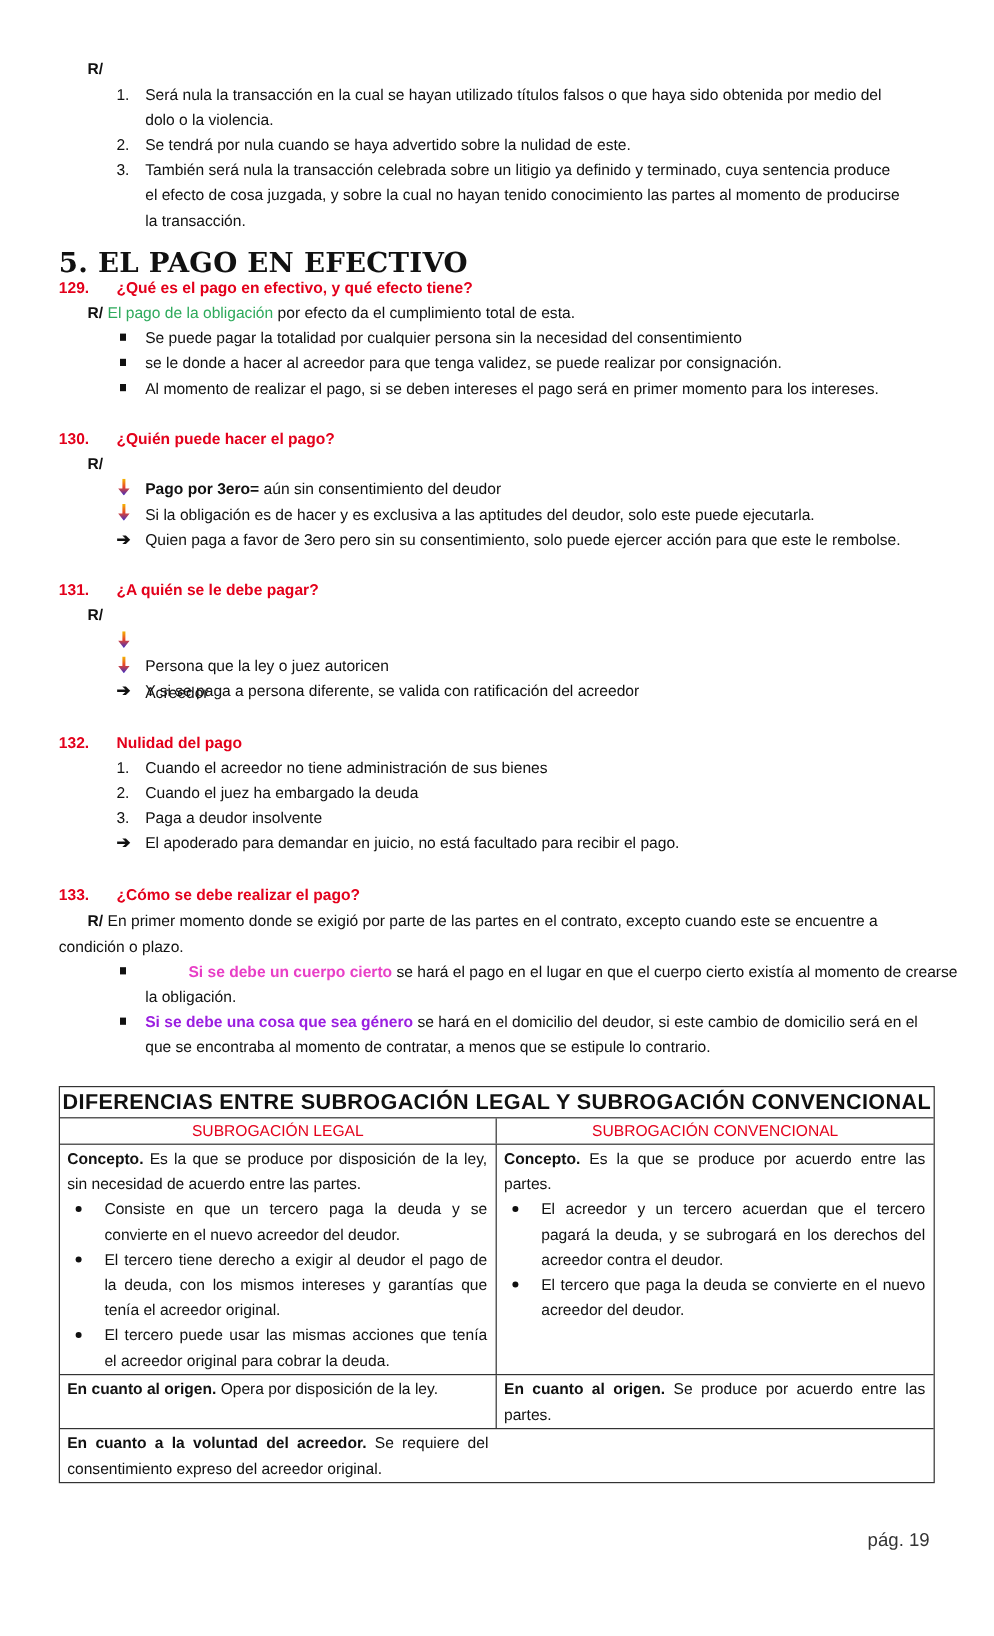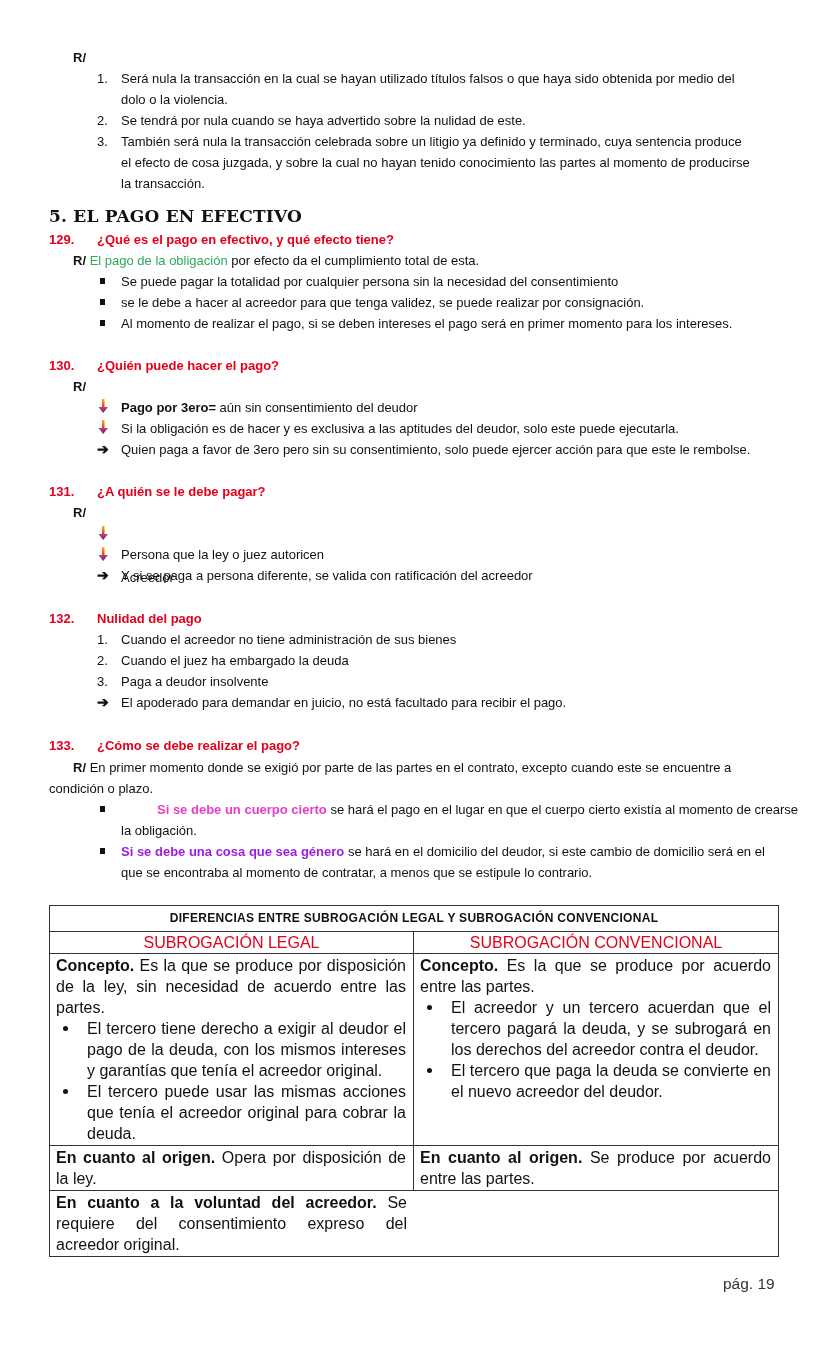--- a/index.html
+++ b/index.html
@@ -7,21 +7,21 @@
     width: 828px; height: 1363px; position: relative; overflow: hidden;
     font-family: "Liberation Sans", sans-serif; color: #111;
     font-size: 13px;
   }
   .abs { position: absolute; white-space: nowrap; }
   .line { position: absolute; line-height: 21px; font-size: 13px; }
   .rlabel { font-weight: bold; }
   .q-num { color: #e3001b; font-weight: bold; position: absolute; }
   .q-text { color: #e3001b; font-weight: bold; position: absolute; }
   .section-title {
-    font-family: "DejaVu Serif", serif; font-weight: bold; font-size: 17px;
+    font-family: "DejaVu Serif", serif; font-weight: bold; font-size: 23px;
     letter-spacing: 0.2px;
   }
   .green { color: #2eaa5c; }
   .pink { color: #e83ec6; font-weight: bold; }
   .purple { color: #9a1ee0; font-weight: bold; text-align: center; }
   .bullet-sq {
     position: absolute; width: 5px; height: 6px; background: #111;
   }
   .arrow-down-icon {
     position: absolute; width: 12px; height: 14px;
@@ -31,27 +31,27 @@
   }
 
   
   .tbl {
     position: absolute; left: 49px; top: 905px; width: 730px;
     border: 1px solid #333; box-sizing: border-box;
   }
   .tbl-title {
     height: 25px; border-bottom: 1px solid #333; text-align: center;
     font-family: "Liberation Sans", sans-serif; font-weight: bold;
-    font-size: 12px; line-height: 25px; letter-spacing: 0.3px;
+    font-size: 18px; line-height: 25px; letter-spacing: 0.3px;
   }
   .tbl-row { display: flex; border-bottom: 1px solid #333; }
   .tbl-row:last-child { border-bottom: none; }
   .tbl-cell {
     width: 364px; box-sizing: border-box; padding: 1px 7px 1px 6px;
-    font-size: 16px; line-height: 21px; text-align: justify;
+    font-size: 13px; line-height: 21px; text-align: justify;
   }
   .tbl-cell + .tbl-cell { border-left: 1px solid #333; width: 366px; }
   .tbl-head { color: #e3001b; text-align: center; padding: 0; line-height: 21px; }
   .tbl-cell ul { margin: 0; padding: 0 0 0 31px; list-style: none; }
   .tbl-cell li { position: relative; }
   .tbl-cell li::before {
     content: ""; position: absolute; left: -24px; top: 8px;
     width: 5px; height: 5px; border-radius: 50%; background: #111;
   }
   .page-num { font-size: 15.5px; color: #333; }
@@ -86,21 +86,21 @@
 
 <div class="q-num line" style="left:49px; top:229px;">129.</div>
 <div class="q-text line" style="left:97px; top:229px;">¿Qué es el pago en efectivo, y qué efecto tiene?</div>
 <div class="line" style="left:73px; top:250px;">
   <span class="rlabel">R/</span>
   <span class="green">El pago de la obligación</span><span> por efecto da el cumplimiento total de esta.</span>
 </div>
 <div class="bullet-sq" style="left:100px; top:278px;"></div>
 <div class="line" style="left:121px; top:271px;">Se puede pagar la totalidad por cualquier persona sin la necesidad del consentimiento</div>
 <div class="bullet-sq" style="left:100px; top:299px;"></div>
-<div class="line" style="left:121px; top:292px;">se le debe a hacer al acreedor para que tenga validez, se puede realizar por consignación.</div>
+<div class="line" style="left:121px; top:292px;">se le donde a hacer al acreedor para que tenga validez, se puede realizar por consignación.</div>
 <div class="bullet-sq" style="left:100px; top:320px;"></div>
 <div class="line" style="left:121px; top:313px;">Al momento de realizar el pago, si se deben intereses el pago será en primer momento para los intereses.</div>
 
 <div class="q-num line" style="left:49px; top:355px;">130.</div>
 <div class="q-text line" style="left:97px; top:355px;">¿Quién puede hacer el pago?</div>
 <div class="line rlabel" style="left:73px; top:376px;">R/</div>
 <svg class="arrow-down-icon" style="left:97px; top:399px;" viewBox="0 0 12 14">
     <path d="M5 0 H7.5 V8 H11 L6.2 14 L1.5 8 H5 Z" fill="url(#arrowGrad)"></path>
   </svg>
 <div class="line" style="left:121px; top:397px;"><b>Pago por 3ero=</b><span> aún sin consentimiento del deudor</span></div>
@@ -153,20 +153,21 @@
 <div class="tbl">
   <div class="tbl-title">DIFERENCIAS ENTRE SUBROGACIÓN LEGAL Y SUBROGACIÓN CONVENCIONAL</div>
   <div class="tbl-row">
     <div class="tbl-cell tbl-head">SUBROGACIÓN LEGAL</div>
     <div class="tbl-cell tbl-head">SUBROGACIÓN CONVENCIONAL</div>
   </div>
   <div class="tbl-row">
     <div class="tbl-cell">
       <b>Concepto.</b><span> Es la que se produce por disposición de la ley, sin necesidad de acuerdo entre las partes.</span>
       <ul>
+        <li>Consiste en que un tercero paga la deuda y se convierte en el nuevo acreedor del deudor.</li>
         <li>El tercero tiene derecho a exigir al deudor el pago de la deuda, con los mismos intereses y garantías que tenía el acreedor original.</li>
         <li>El tercero puede usar las mismas acciones que tenía el acreedor original para cobrar la deuda.</li>
       </ul>
     </div>
     <div class="tbl-cell">
       <b>Concepto.</b><span> Es la que se produce por acuerdo entre las partes.</span>
       <ul>
         <li>El acreedor y un tercero acuerdan que el tercero pagará la deuda, y se subrogará en los derechos del acreedor contra el deudor.</li>
         <li>El tercero que paga la deuda se convierte en el nuevo acreedor del deudor.</li>
       </ul>

